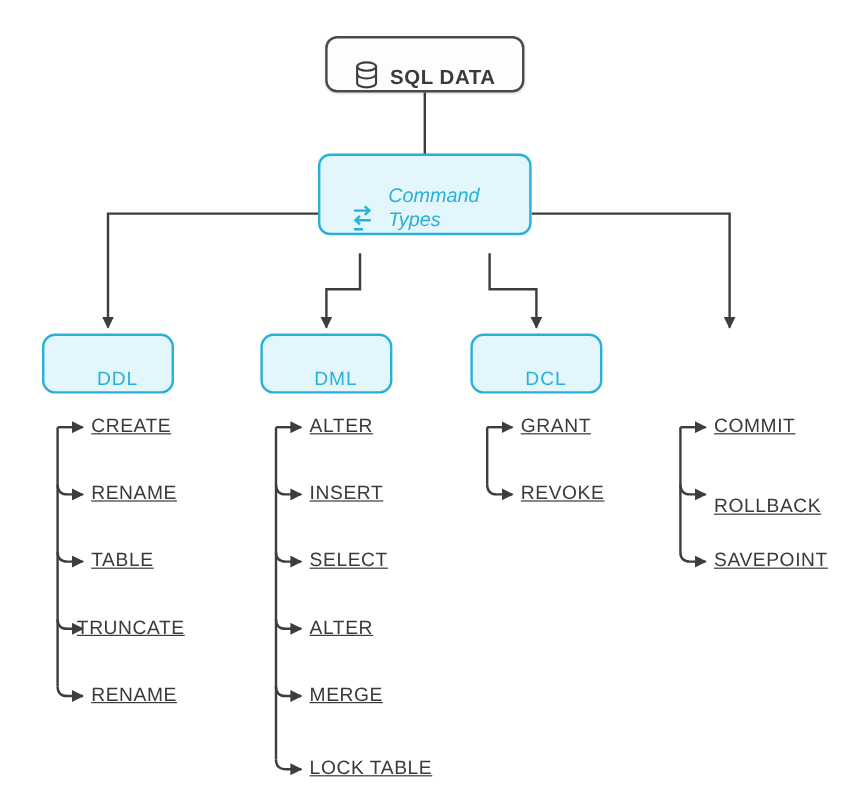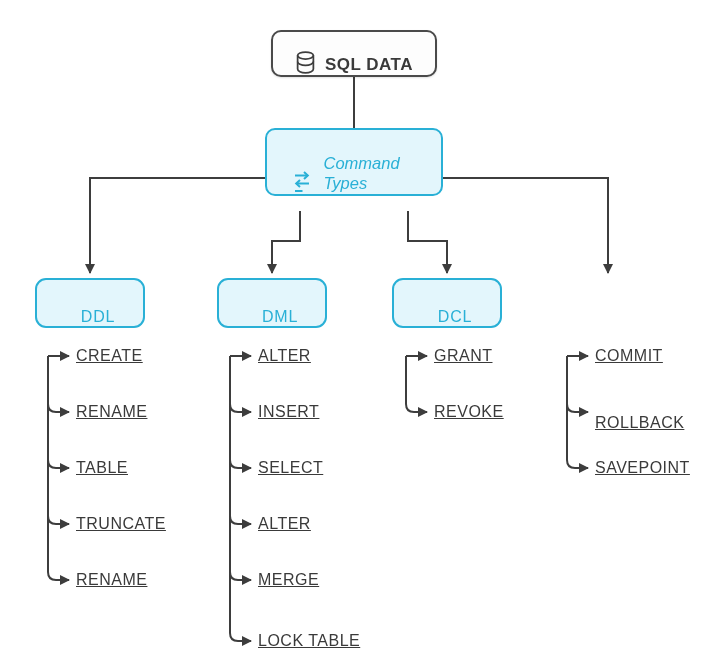--- a/index.html
+++ b/index.html
@@ -189,21 +189,21 @@
   <div class="box cat-box cat-dcl">
     <span class="cat-label">DCL</span>
   </div>
   <div class="box cat-box cat-dml">
     <span class="cat-label">DML</span>
   </div>
 
   <div class="item-label" style="left:76px;top:356px">CREATE</div>
   <div class="item-label" style="left:76px;top:412px">RENAME</div>
   <div class="item-label" style="left:76px;top:468px">TABLE</div>
-  <div class="item-label" style="left:76px;top:524px">TRUNCATE</div>
+  <div class="item-label" style="left:64px;top:524px">TRUNCATE</div>
   <div class="item-label" style="left:76px;top:580px">RENAME</div>
 
   <div class="item-label" style="left:258px;top:356px">ALTER</div>
   <div class="item-label" style="left:258px;top:412px">INSERT</div>
   <div class="item-label" style="left:258px;top:468px">SELECT</div>
   <div class="item-label" style="left:258px;top:524px">ALTER</div>
   <div class="item-label" style="left:258px;top:580px">MERGE</div>
   <div class="item-label" style="left:258px;top:641px">LOCK TABLE</div>
 
   <div class="item-label" style="left:434px;top:356px">GRANT</div>

